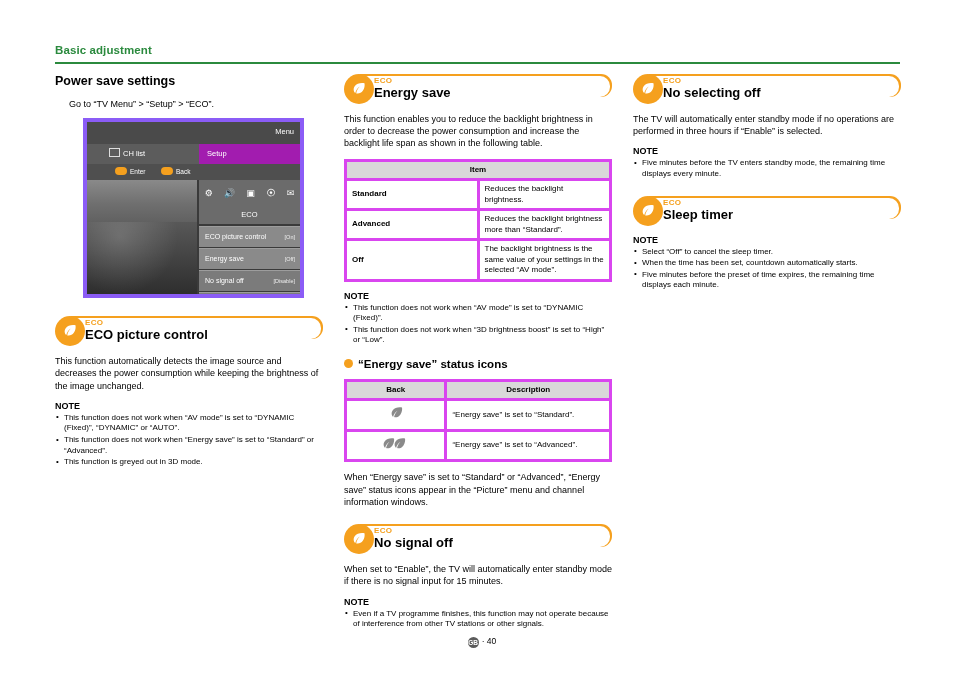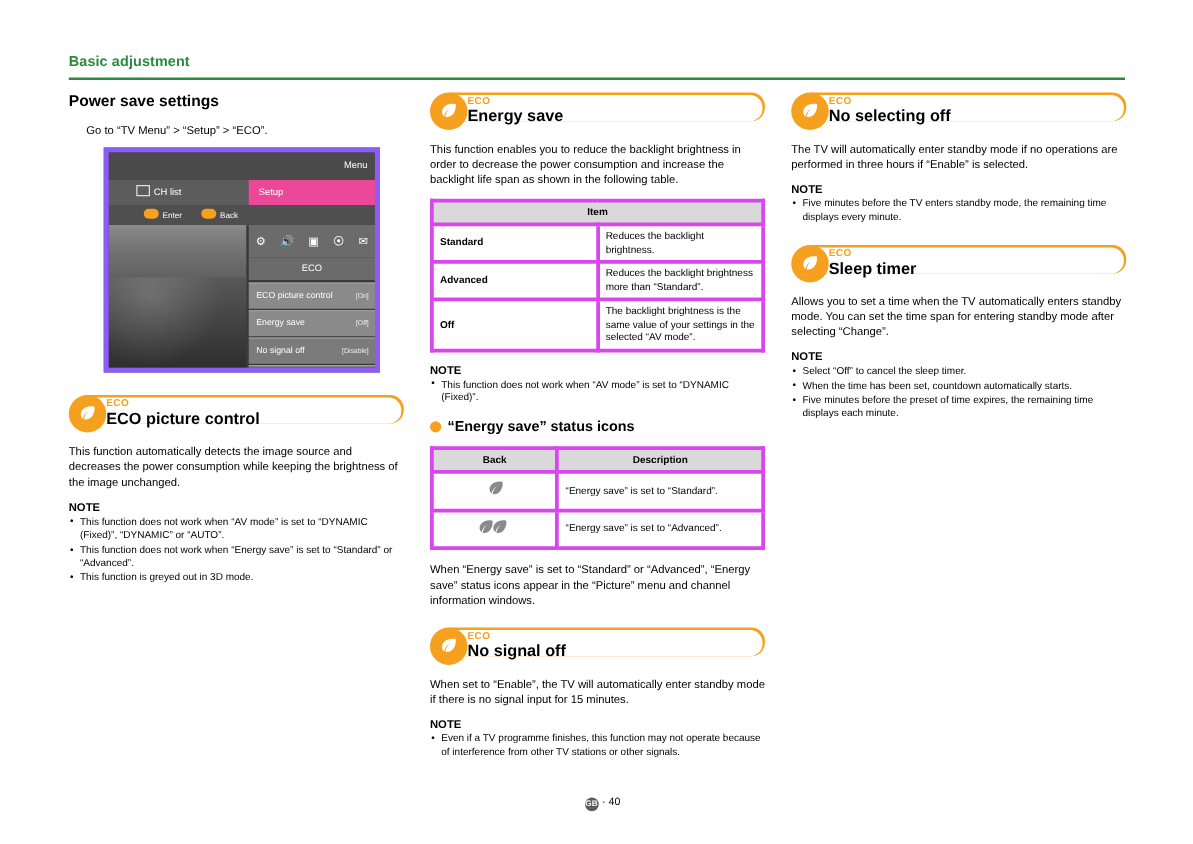--- a/index.html
+++ b/index.html
@@ -236,21 +236,21 @@
     display: inline-block;
     width: 9px; height: 7px;
     border: 1px solid #ddd;
     margin-right: 3px;
     vertical-align: -1px;
   }
   .tv-tab-setup {
     position: absolute;
     left: 112px; top: 22px;
     width: 101px; height: 20px;
-    background: #ec4899;
+    background: #a21caf;
   }
   .tv-tab-setup span {
     position: absolute;
     left: 8px; top: 5px;
     font-size: 7.5px;
     color: #ffffff;
   }
   .tv-keyrow {
     position: absolute;
     left: 0; top: 42px;
@@ -439,20 +439,21 @@
         <tr>
           <td class="label">Off</td>
           <td>The backlight brightness is the same value of your settings in the selected “AV mode”.</td>
         </tr>
       </tbody>
     </table>
 
     <div class="note-label">NOTE</div>
     <ul class="notes">
       <li>This function does not work when “AV mode” is set to “DYNAMIC (Fixed)”.</li>
+      <li>This function does not work when “3D brightness boost” is set to “High” or “Low”.</li>
     </ul>
 
     <div class="bullet-head">
       <span class="dot"></span>
       <span class="txt">“Energy save” status icons</span>
     </div>
 
     <table class="doc-table">
       <thead>
         <tr>
@@ -527,21 +528,20 @@
       <div class="inner"></div>
       <div class="leaf">
         <svg width="20" height="20" viewBox="0 0 20 20" aria-hidden="true">
           <path d="M15.5 4.2C12 3.4 7.6 4.4 5.7 7.2c-1.8 2.6-1 5.6 0.6 6.9 0.5-2.6 2-5 4.5-6.6-2 1.9-3.2 4.3-3.6 6.9 2.4 0.7 5.1-0.4 6.6-2.6C15.6 9.3 15.9 6.3 15.5 4.2z" fill="#ffffff"></path>
         </svg>
       </div>
       <div class="badge">ECO</div>
       <div class="title">Sleep timer</div>
     </div>
 
-    <p class="body-text">Allows you to set a time when the TV automatically enters standby mode. You can set the time span for entering standby mode after selecting “Change”.</p>
     <div class="note-label">NOTE</div>
     <ul class="notes">
       <li>Select “Off” to cancel the sleep timer.</li>
       <li>When the time has been set, countdown automatically starts.</li>
       <li>Five minutes before the preset of time expires, the remaining time displays each minute.</li>
     </ul>
   </div>
 
   <div class="footer">
     <span class="gb">GB</span><span>· 40</span>

